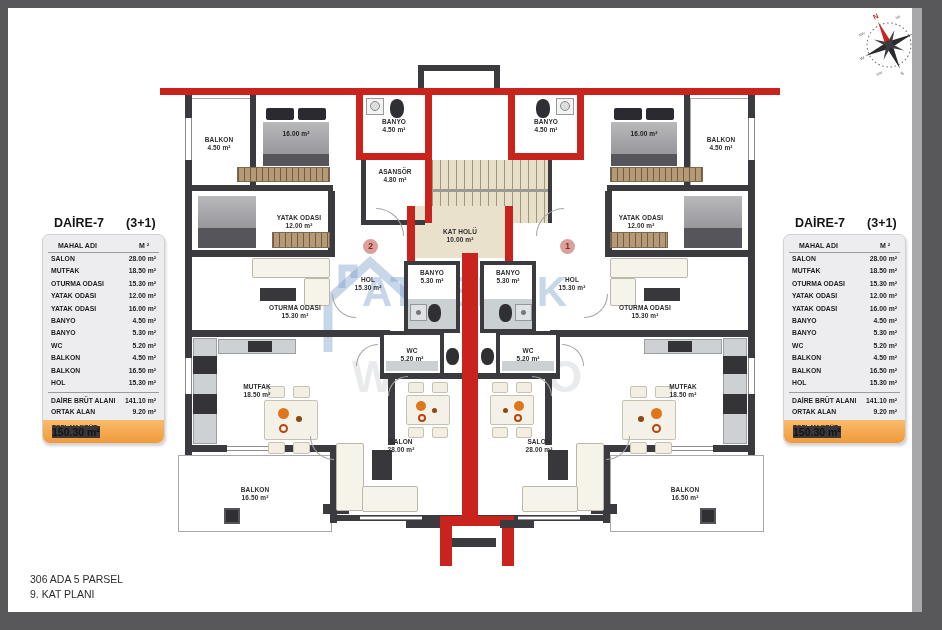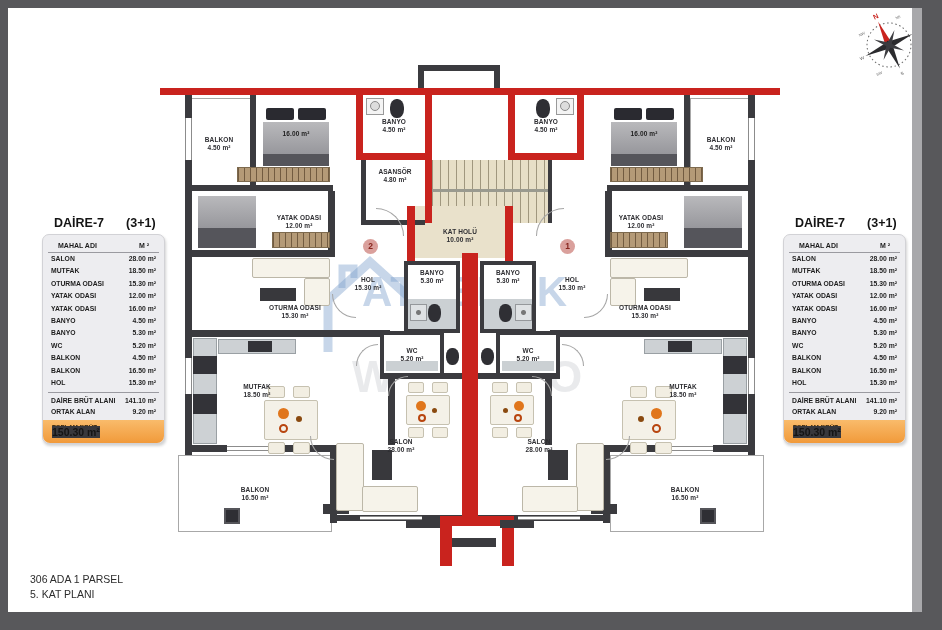--- a/index.html
+++ b/index.html
@@ -509,22 +509,22 @@
         <span>BALKON</span>
         <span>16.50 m²</span>
       </div>
     <div class="rl" style="left:488px;top:428px;width:74px">
         <span>BALKON</span>
         <span>16.50 m²</span>
       </div>
   </div>
 
   <div class="footer">
-    <div>306 ADA 1 PARSEL</div>
-    <div>5. KAT PLANI</div>
+    <div>306 ADA 5 PARSEL</div>
+    <div>9. KAT PLANI</div>
   </div>
 
   <div class="abs" style="left:912px;top:8px;width:10px;height:604px;background:#a8a8ab"></div>
   <div class="abs" style="left:0;top:0;width:942px;height:8px;background:#58585b"></div>
   <div class="abs" style="left:0;top:0;width:8px;height:630px;background:#58585b"></div>
   <div class="abs" style="left:922px;top:0;width:20px;height:630px;background:#58585b"></div>
   <div class="abs" style="left:0;top:612px;width:942px;height:18px;background:#58585b"></div>
 </div>
 
 </body></html>

